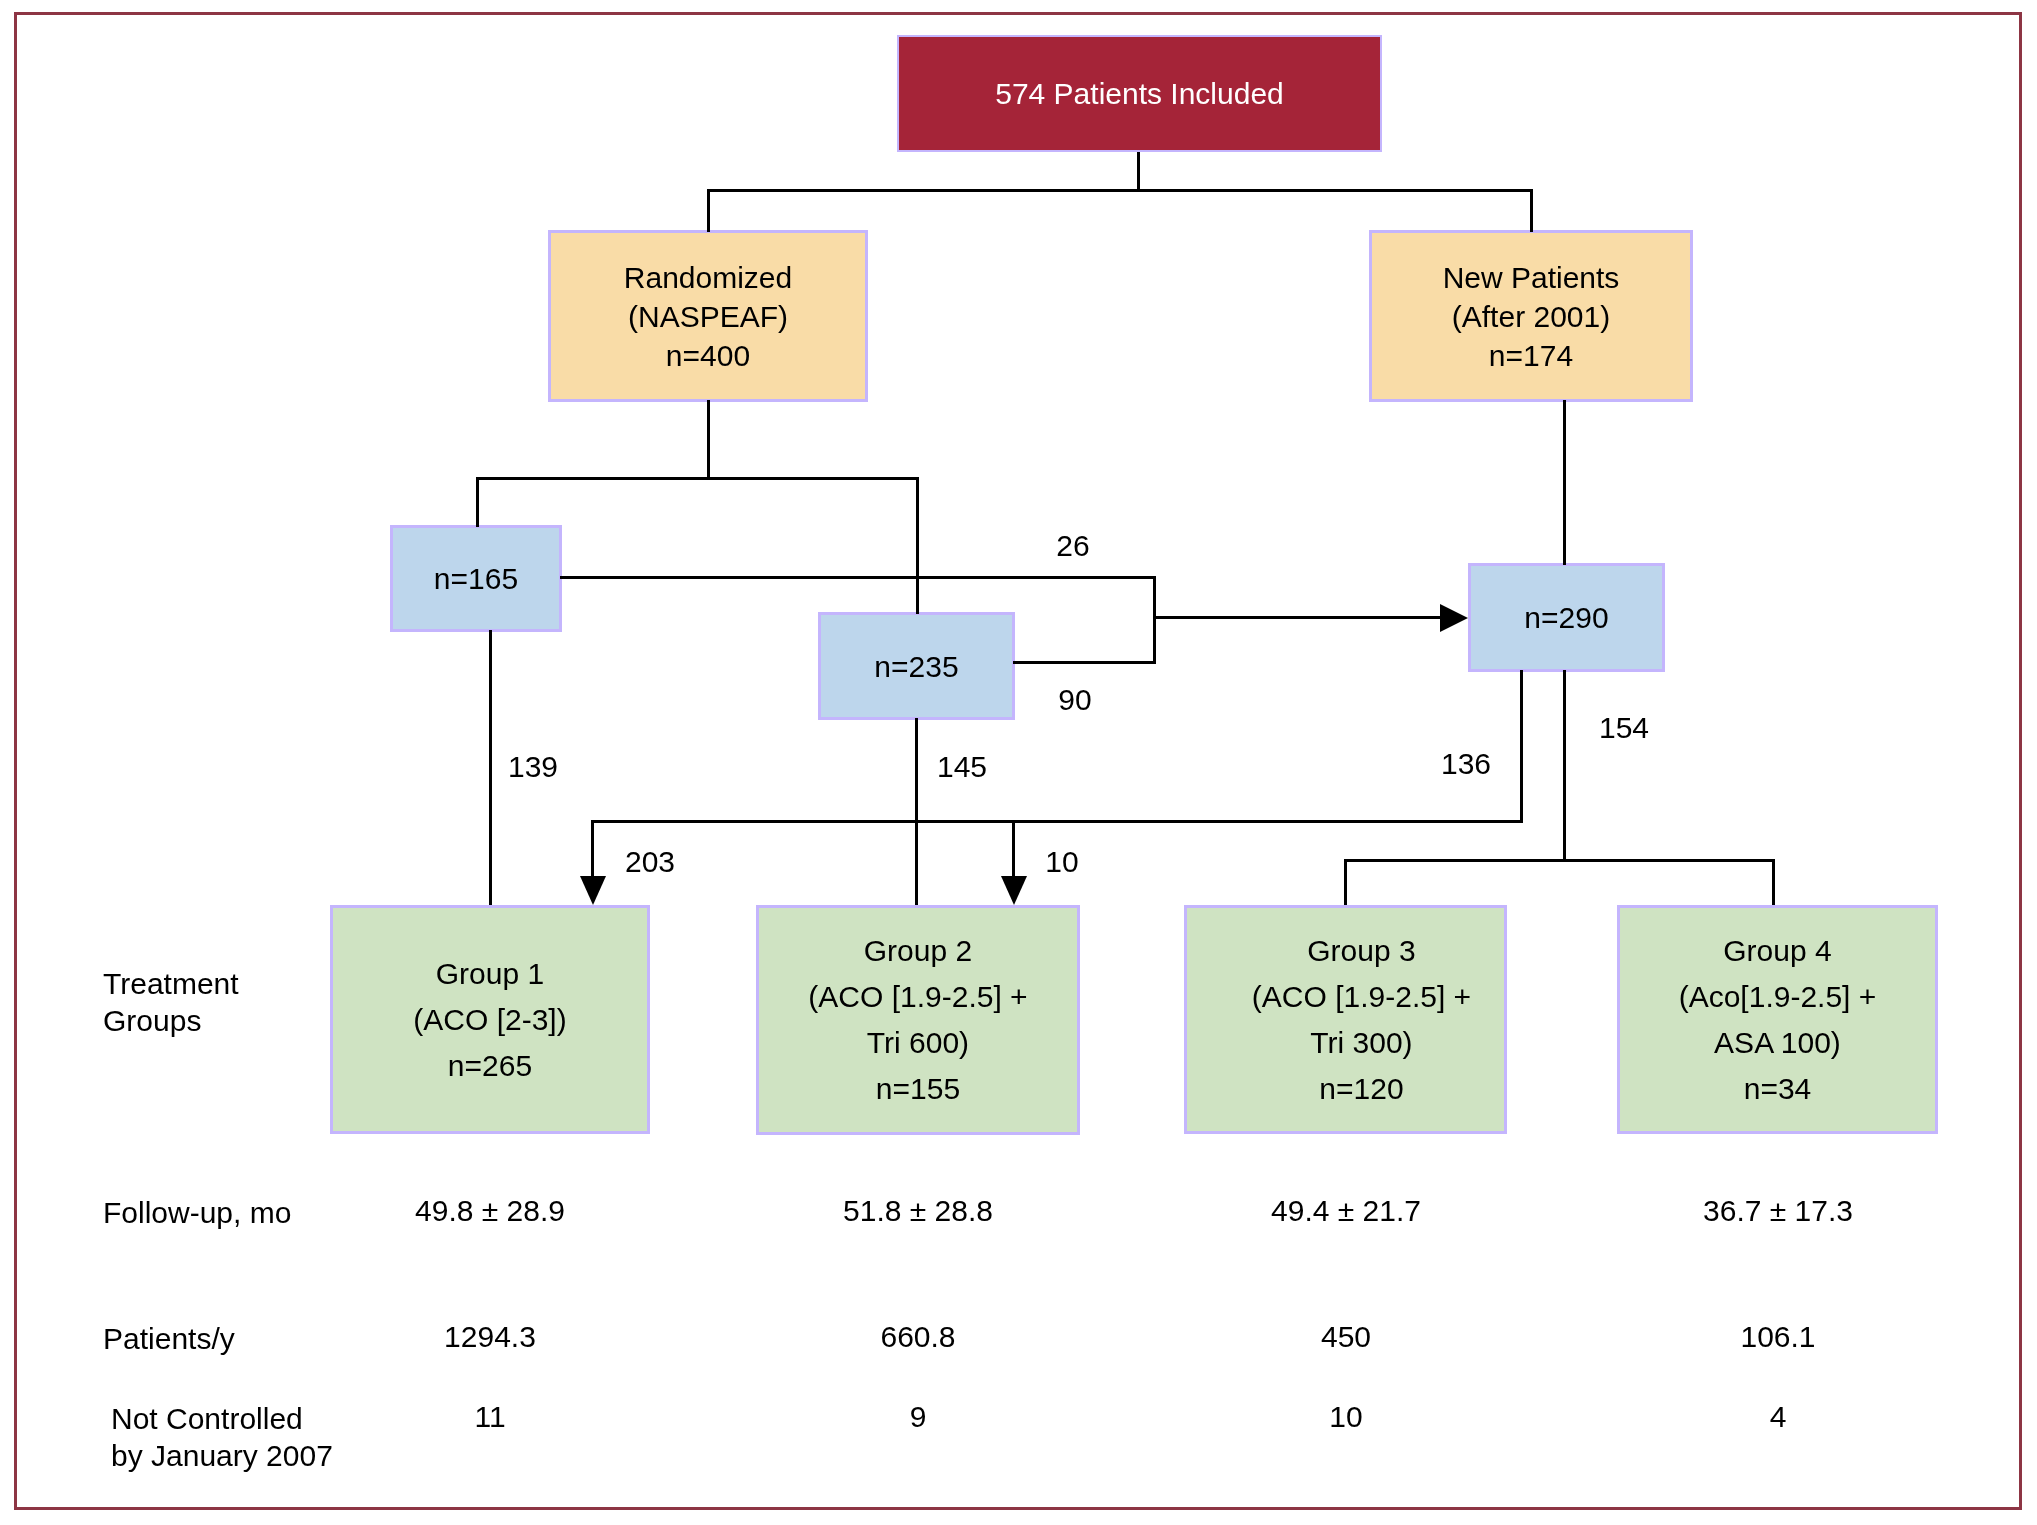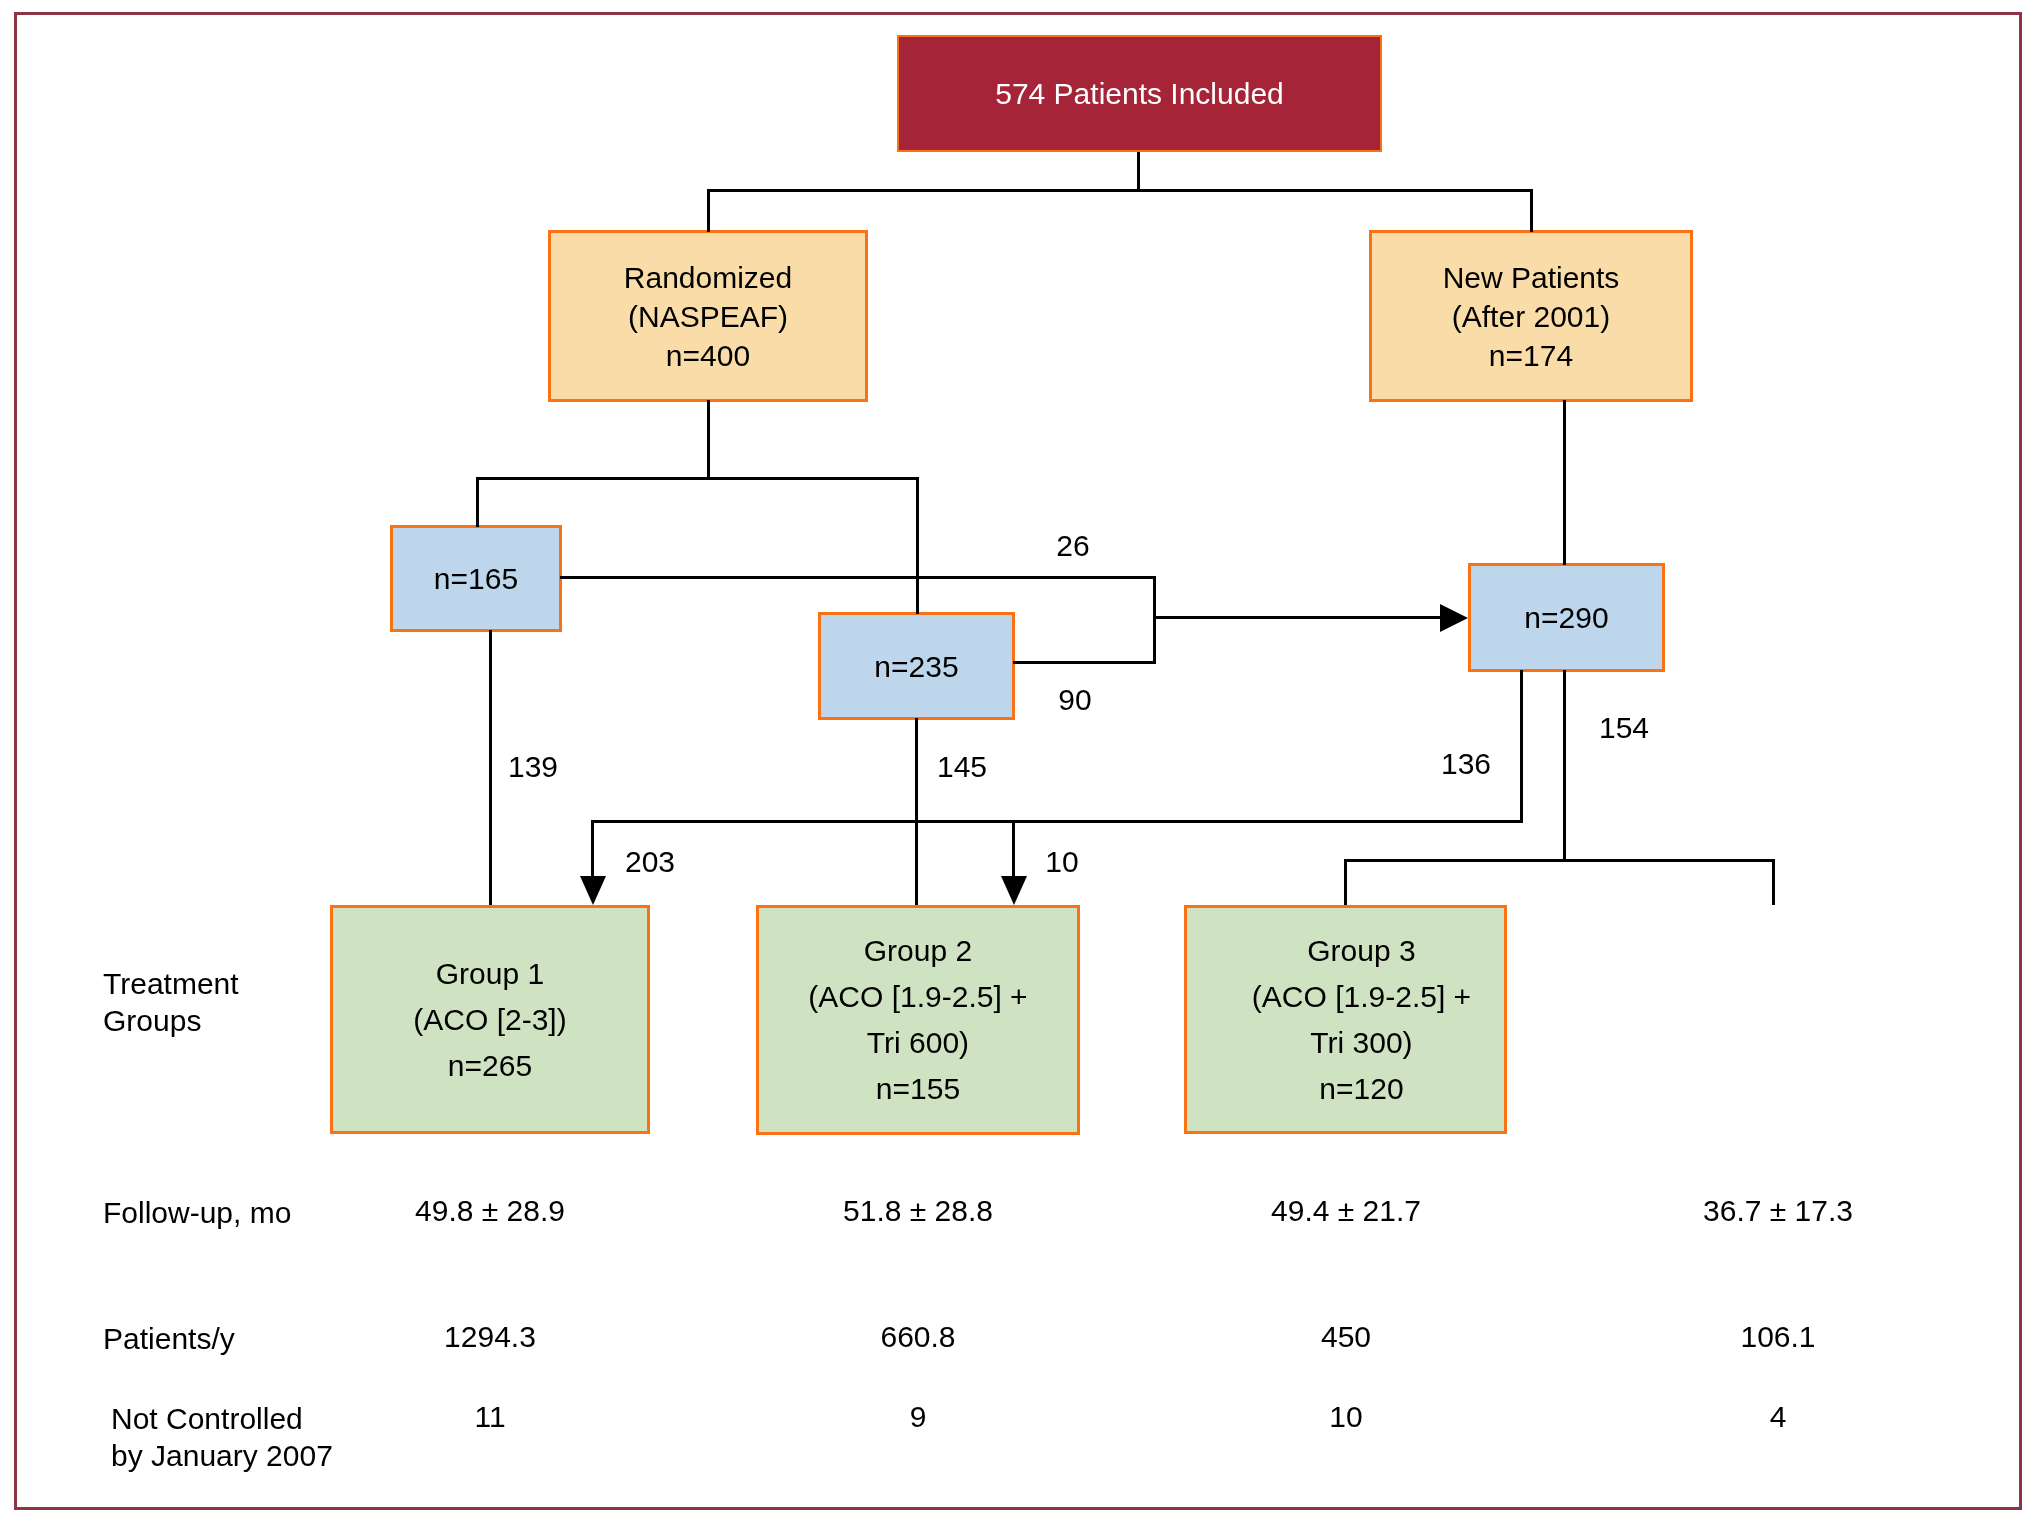--- a/index.html
+++ b/index.html
@@ -24,21 +24,21 @@
 
   .node {
     position: absolute;
     display: flex;
     align-items: center;
     justify-content: center;
     text-align: center;
     white-space: pre-line;
     font-size: 30px;
     line-height: 39px;
-    border: 3px solid #f97316;
+    border: 3px solid #c4b5fd;
   }
   .node.title {
     background: #a52438;
     color: #ffffff;
     border-width: 2px;
   }
   .node.branch { background: #f9dca7; }
   .node.count  { background: #bdd6ec; }
   .node.group  { background: #cfe3c2; line-height: 46px; }
 
@@ -120,20 +120,24 @@
   <div class="node group" style="left:756px; top:905px; width:324px; height:230px;">Group 2
 (ACO [1.9-2.5] +
 Tri 600)
 n=155</div>
 
   <div class="node group" style="left:1184px; top:905px; width:323px; height:229px;padding-left:32px;">Group 3
 (ACO [1.9-2.5] +
 Tri 300)
 n=120</div>
 
+  <div class="node group" style="left:1617px; top:905px; width:321px; height:229px;">Group 4
+(Aco[1.9-2.5] +
+ASA 100)
+n=34</div>
 
   <div class="vline" style="left:1137px; top:152px; height:40px;"></div>
   <div class="hline" style="left:707px; top:189px; width:826px;"></div>
   <div class="vline" style="left:707px; top:189px; height:43px;"></div>
   <div class="vline" style="left:1530px; top:189px; height:43px;"></div>
 
   <div class="vline" style="left:707px; top:400px; height:80px;"></div>
   <div class="hline" style="left:476px; top:477px; width:443px;"></div>
   <div class="vline" style="left:476px; top:477px; height:50px;"></div>
   <div class="vline" style="left:916px; top:477px; height:137px;"></div>

